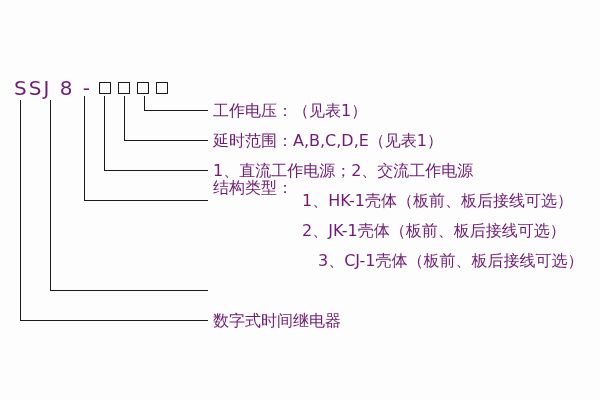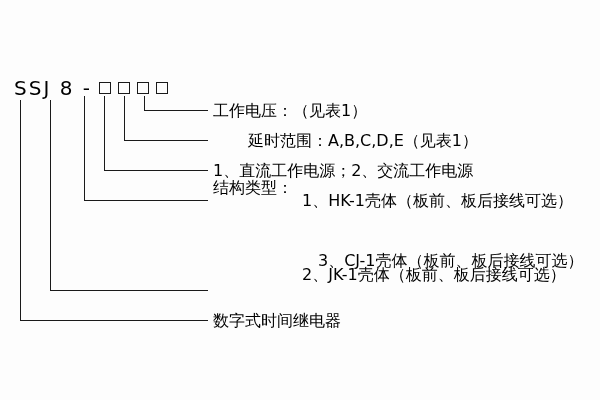--- a/index.html
+++ b/index.html
@@ -7,21 +7,21 @@
     padding: 0;
     background: #ffffff;
     font-family: "DejaVu Sans", "Liberation Sans", sans-serif;
   }
   #stage {
     position: relative;
     width: 600px;
     height: 400px;
     background: #fdfdfd;
     overflow: hidden;
-    color: #000000;
+    color: #701a75;
   }
   
   .model-row {
     position: absolute;
     left: 14px;
     top: 76px;
     height: 24px;
     display: flex;
     align-items: center;
   }
@@ -53,25 +53,25 @@
   .conn-d8 { left: 50px;  top: 100px; width: 158px; height: 191px; }
   .conn-ds { left: 20px;  top: 100px; width: 188px; height: 221px; }
   
   .lbl {
     position: absolute;
     font-size: 16px;
     line-height: 20px;
     white-space: nowrap;
   }
   .r1 { left: 213px; top: 101px; }
-  .r2 { left: 213px; top: 131px; margin-left: 35px; }
+  .r2 { left: 213px; top: 131px; }
   .r3 { left: 213px; top: 161px; }
   .r4a { left: 213px; top: 178px; }
   .r4b { left: 302px; top: 191px; }
-  .r5 { left: 302px; top: 221px; margin-top: 44px; }
+  .r5 { left: 302px; top: 221px; }
   .r6 { left: 318px; top: 251px; }
   .r7 { left: 213px; top: 281px; }
   .r8 { left: 213px; top: 311px; }
 </style>
 </head>
 <body>
 
 <div id="stage">
 
   <div class="model-row">

